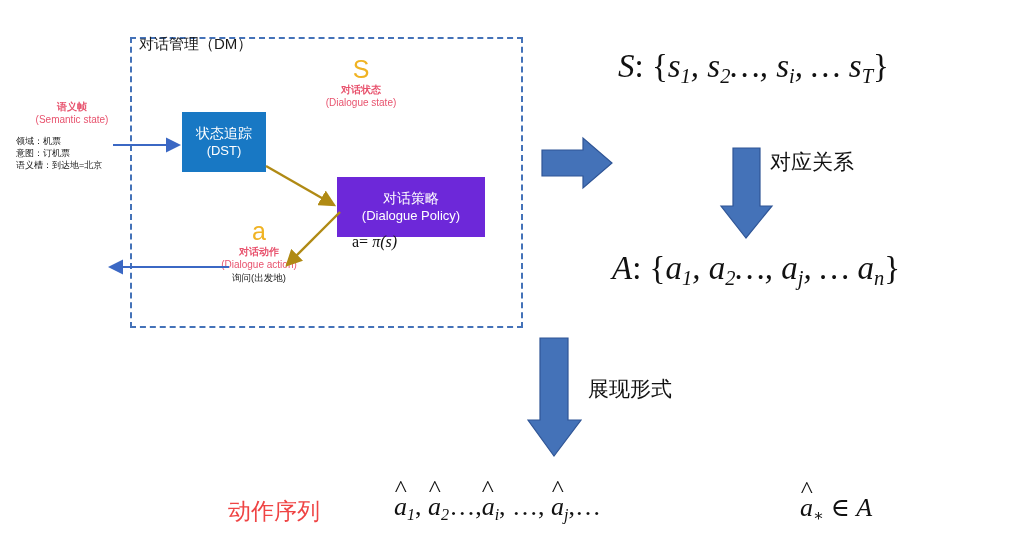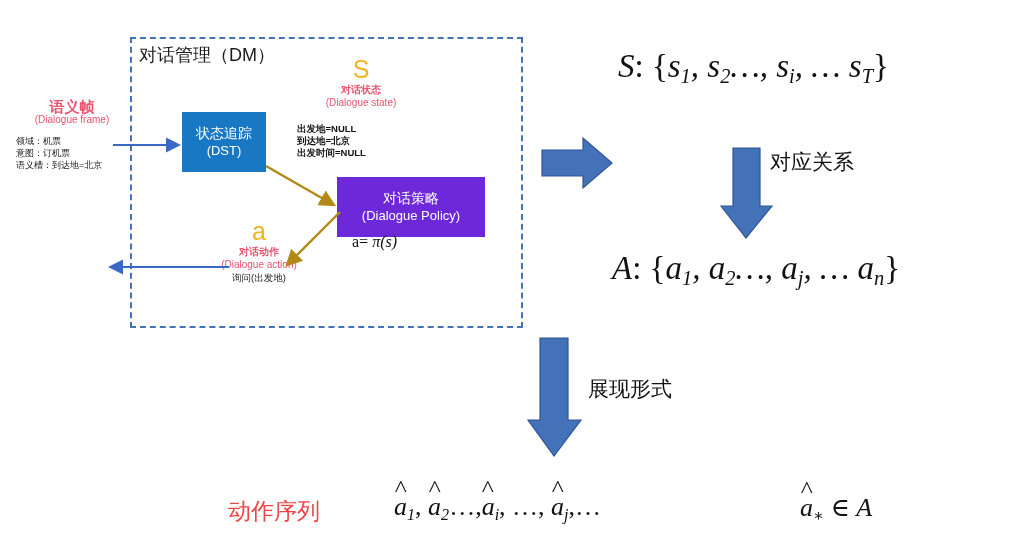--- a/index.html
+++ b/index.html
@@ -24,37 +24,37 @@
     left: 130px;
     top: 37px;
     width: 393px;
     height: 291px;
     border: 2px dashed #4472b8;
     box-sizing: border-box;
   }
   #dm-title {
     position: absolute;
     left: 139px;
-    top: 43px;
-    font-size: 18px;
+    top: 35px;
+    font-size: 15px;
     color: #1a1a1a;
     white-space: nowrap;
   }
 
   
   #semframe {
     position: absolute;
     left: 16px;
     top: 100px;
     width: 112px;
     text-align: center;
   }
   #semframe .sf-title {
     color: #e8536e;
-    font-size: 15px;
+    font-size: 10px;
     font-weight: bold;
     line-height: 13px;
     white-space: nowrap;
   }
   #semframe .sf-sub {
     color: #e8536e;
     font-size: 10px;
     line-height: 13px;
     white-space: nowrap;
   }
@@ -255,21 +255,21 @@
 </head>
 <body>
 
 <div id="stage">
 
   <div id="dm-box"></div>
   <div id="dm-title">对话管理（DM）</div>
 
   <div id="semframe">
     <div class="sf-title">语义帧</div>
-    <div class="sf-sub">(Dialogue frame)</div>
+    <div class="sf-sub">(Semantic state)</div>
     <div class="sf-lines">
       <div>领域：机票</div>
       <div>意图：订机票</div>
       <div>语义槽：到达地=北京</div>
     </div>
   </div>
 
   <div class="node-box" id="dst-box">
     <div>状态追踪</div>
     <div class="ln2">(DST)</div>
@@ -277,25 +277,20 @@
 
   <div class="node-box" id="policy-box">
     <div>对话策略</div>
     <div class="ln2">(Dialogue Policy)</div>
   </div>
 
   <div id="state-ann">
     <div class="sym">S</div>
     <div class="lbl-cn">对话状态</div>
     <div class="lbl-en">(Dialogue state)</div>
-  </div>
-  <div id="state-slots">
-    <div>出发地=NULL</div>
-    <div>到达地=北京</div>
-    <div>出发时间=NULL</div>
   </div>
 
   <div id="action-ann">
     <div class="sym">a</div>
     <div class="lbl-cn">对话动作</div>
     <div class="lbl-en">(Dialogue action)</div>
     <div class="lbl-val">询问(出发地)</div>
   </div>
 
   <div id="policy-formula">

